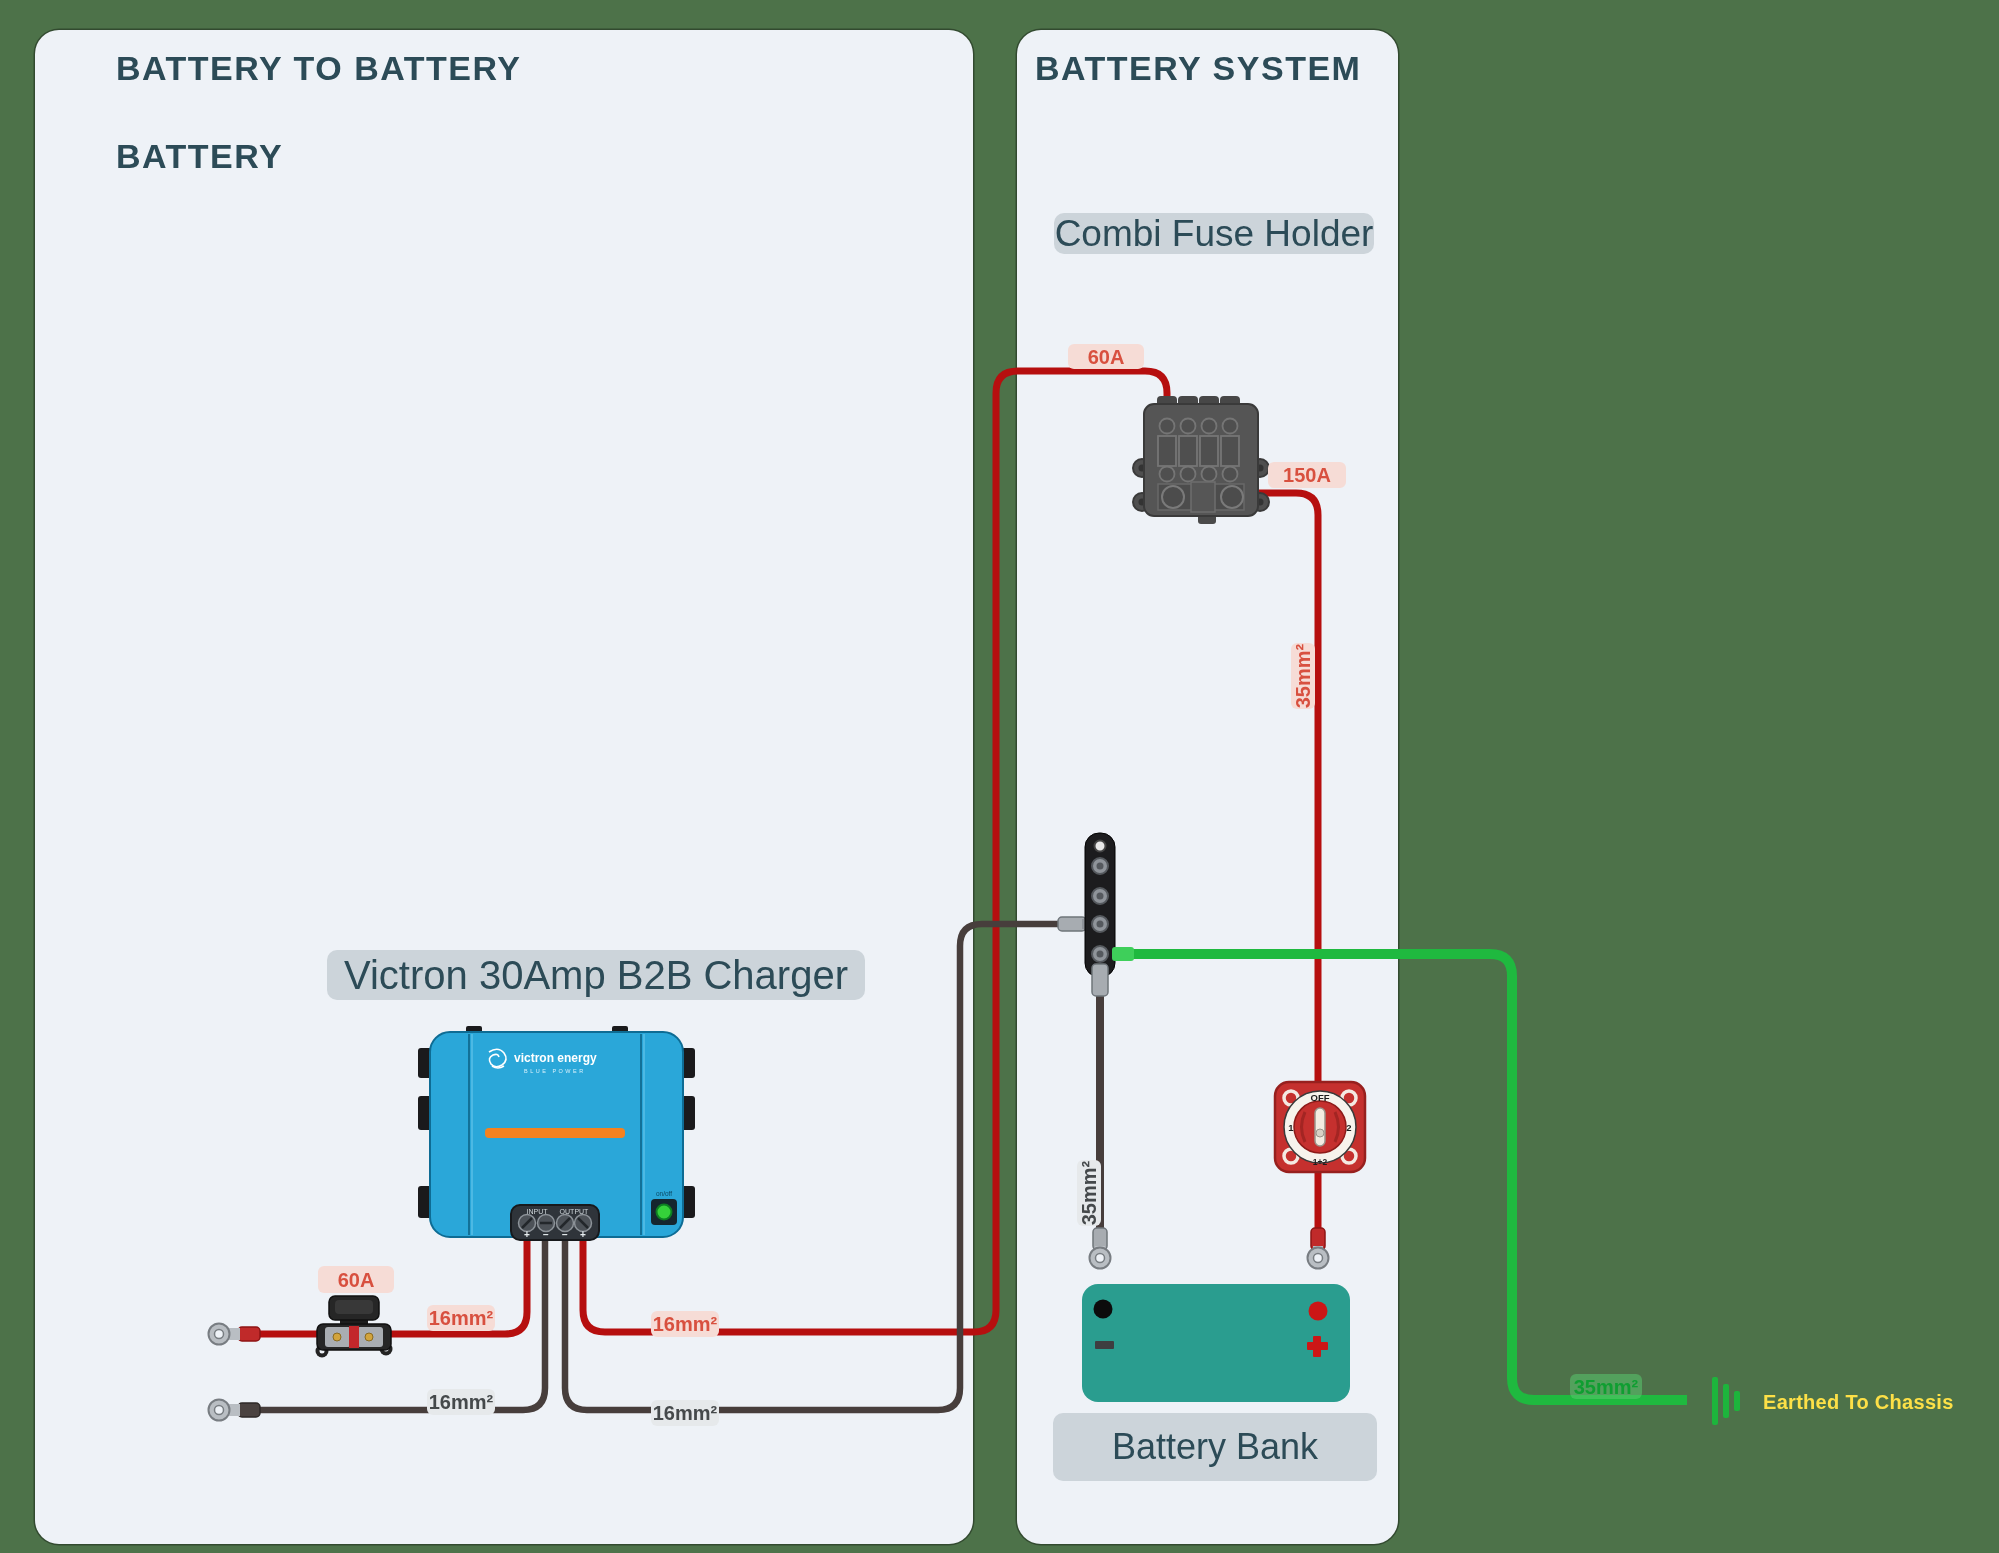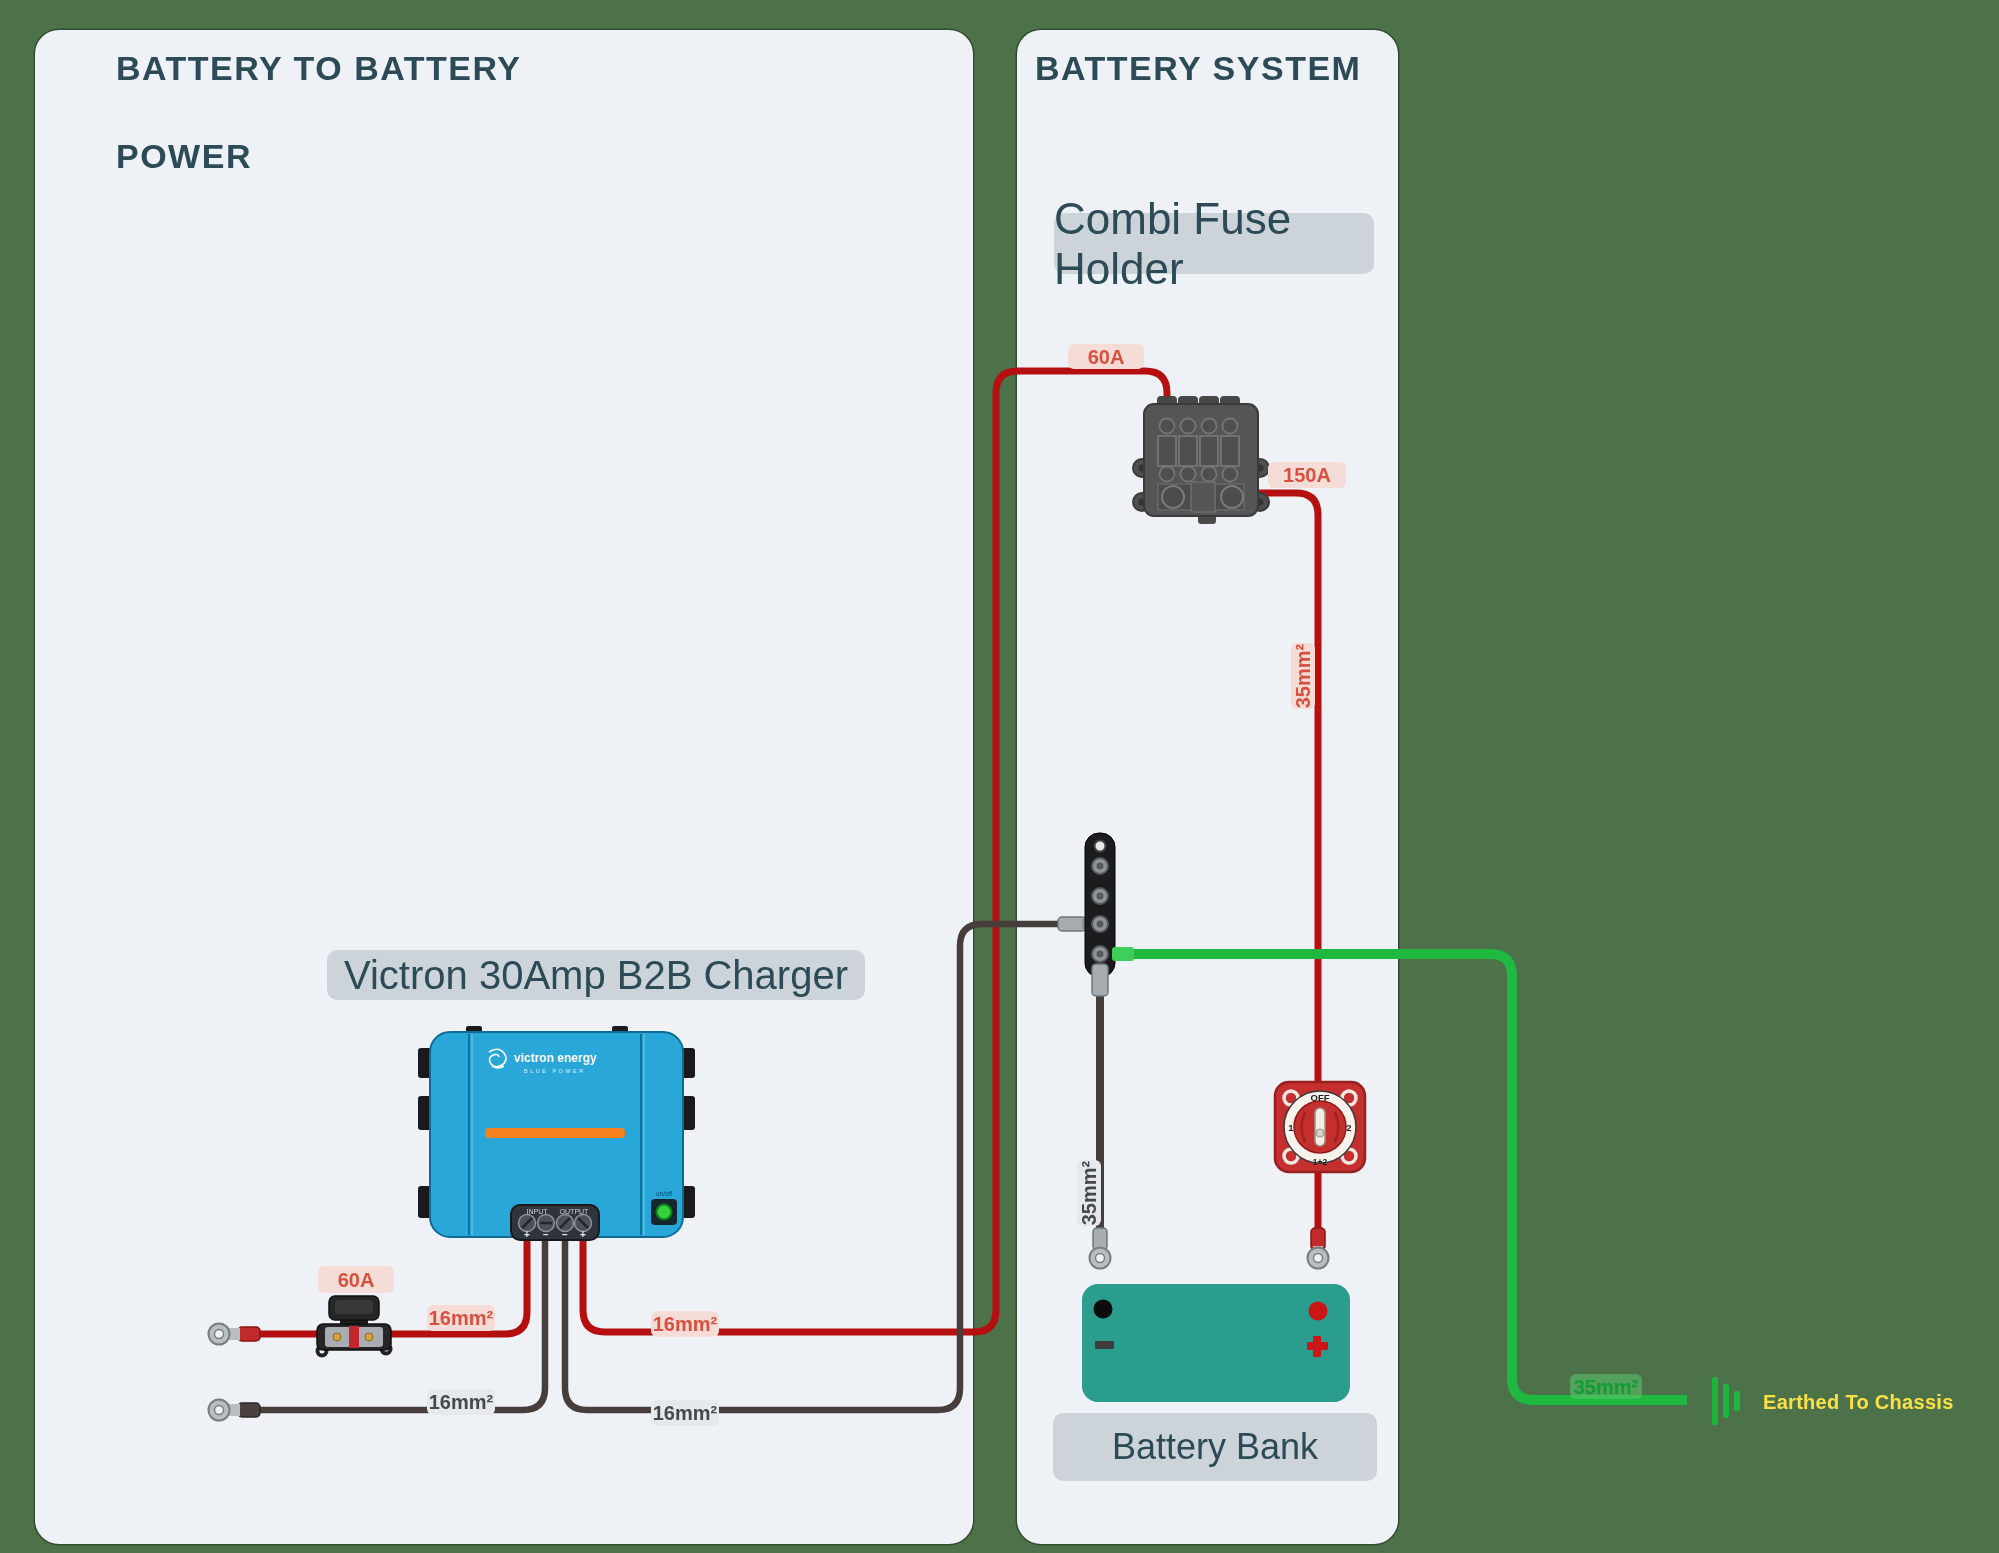--- a/index.html
+++ b/index.html
@@ -5,21 +5,21 @@
   html,body{margin:0;padding:0;}
   body{font-family:"Liberation Sans",sans-serif;}
   #canvas{position:relative;width:1999px;height:1553px;background:#4d7249;overflow:hidden;}
   .panel{position:absolute;background:#eef2f7;border-radius:24px;box-shadow:0 0 0 1.5px rgba(0,0,0,.35);}
   #panel-left{left:35px;top:30px;width:938px;height:1514px;}
   #panel-right{left:1017px;top:30px;width:381px;height:1514px;}
   .panel-title{position:absolute;font-size:34px;font-weight:700;letter-spacing:1.5px;color:#2c4b57;line-height:44px;white-space:pre-line;}
   #title-left{left:53px;top:16px;width:520px;margin-left:28px;}
   #title-right{left:18px;top:16px;width:360px;}
   .chip{position:absolute;background:#ccd4da;color:#2c4b57;border-radius:10px;display:flex;align-items:center;justify-content:center;font-weight:500;}
-  #chip-fuse-holder{left:1054px;top:213px;width:320px;height:61px;font-size:44px;}
+  #chip-fuse-holder{left:1054px;top:213px;width:320px;height:41px;font-size:37px;}
   #chip-charger{left:327px;top:950px;width:538px;height:50px;font-size:40px;border-radius:10px;}
   #chip-battery{left:1053px;top:1413px;width:324px;height:68px;font-size:36px;}
   .tag{position:absolute;display:flex;align-items:center;justify-content:center;font-weight:600;font-size:20px;border-radius:6px;line-height:1;}
   .tag-red{background:#f6dcd6;color:#d8503f;}
   .tag-gray{background:#e6e9eb;color:#45494b;}
   .tag-green{background:rgba(90,200,110,0.55);color:#0f9e31;}
   .rot{transform:rotate(-90deg);}
   #tag-fuse60{left:1068px;top:344px;width:76px;height:25px;}
   #tag-fuse150{left:1268px;top:462px;width:78px;height:26px;}
   #tag-pos35{left:1270px;top:664px;width:66px;height:24px;}
@@ -34,21 +34,21 @@
   svg{position:absolute;left:0;top:0;}
   svg text{font-family:"Liberation Sans",sans-serif;}
 </style>
 </head>
 <body>
 
 <div id="canvas">
 
   <div id="panel-left" class="panel">
     <div id="title-left" class="panel-title"><span>BATTERY TO BATTERY</span><br>
-    <span>POWER</span></div>
+    <span>BATTERY</span></div>
   </div>
 
   <div id="panel-right" class="panel">
     <div id="title-right" class="panel-title">BATTERY SYSTEM</div>
   </div>
 
   <svg width="1999" height="1553" viewBox="0 0 1999 1553">
 
     <path d="M 242 1334 L 505 1334 Q 527 1334 527 1312 L 527 1236" fill="none" stroke="#b60f0f" stroke-width="7"></path>
     <path d="M 242 1410 L 523 1410 Q 545 1410 545 1388 L 545 1236" fill="none" stroke="#473e3c" stroke-width="6.5"></path>

